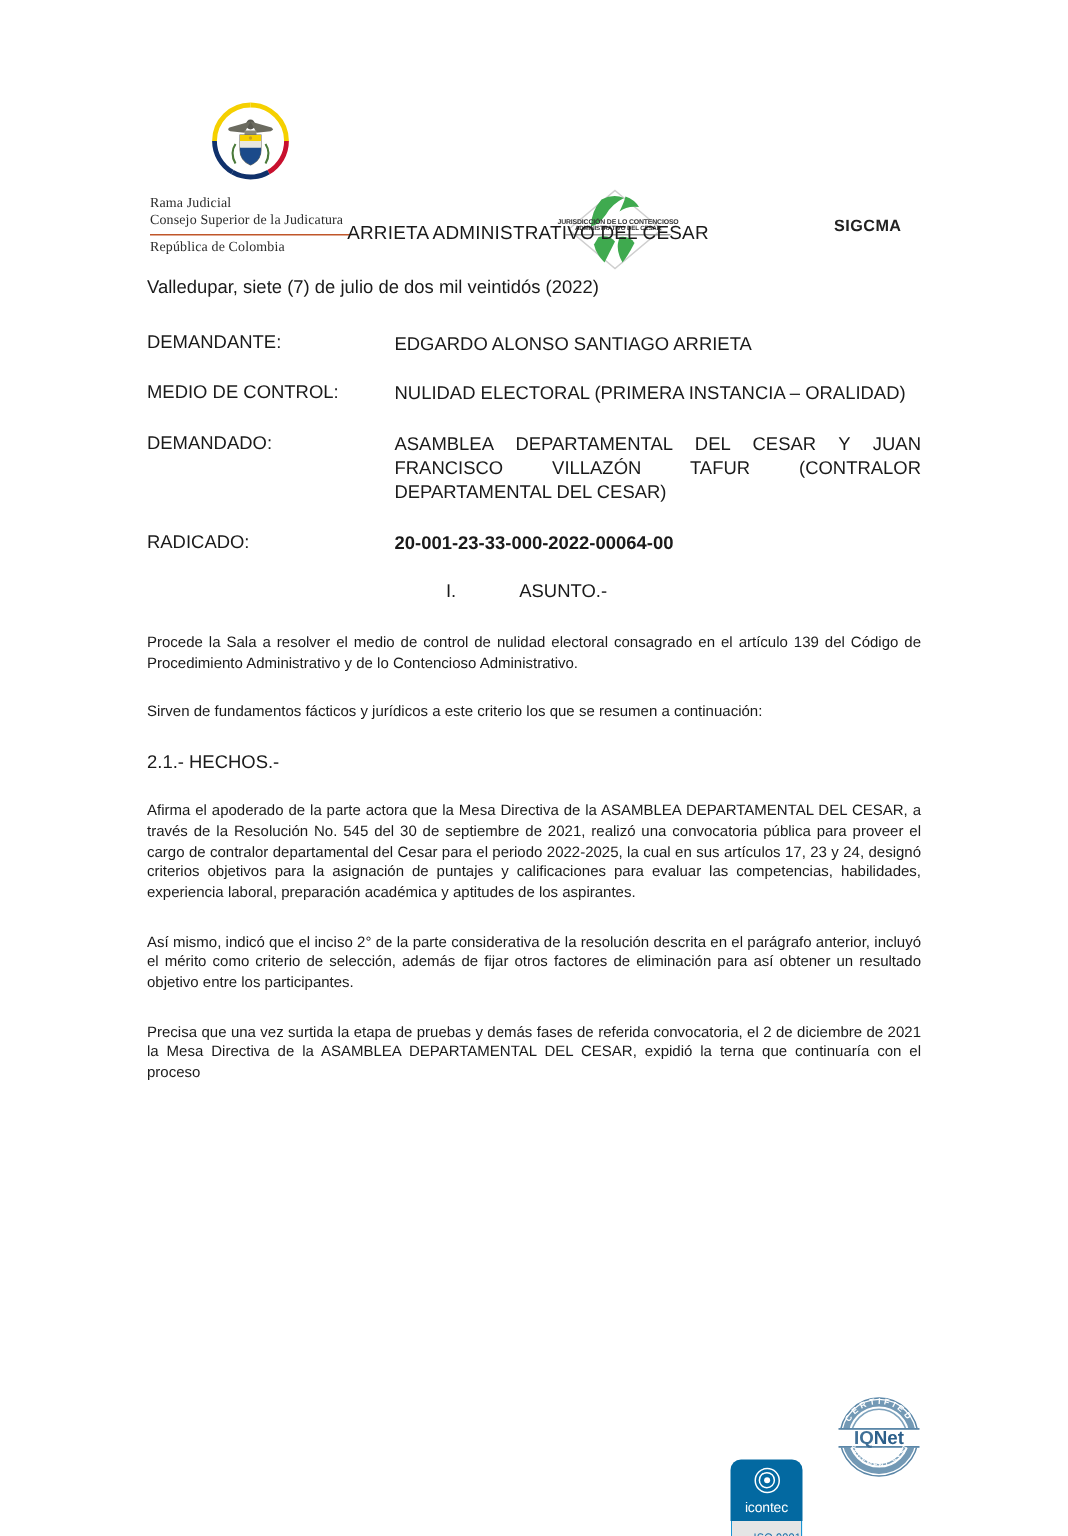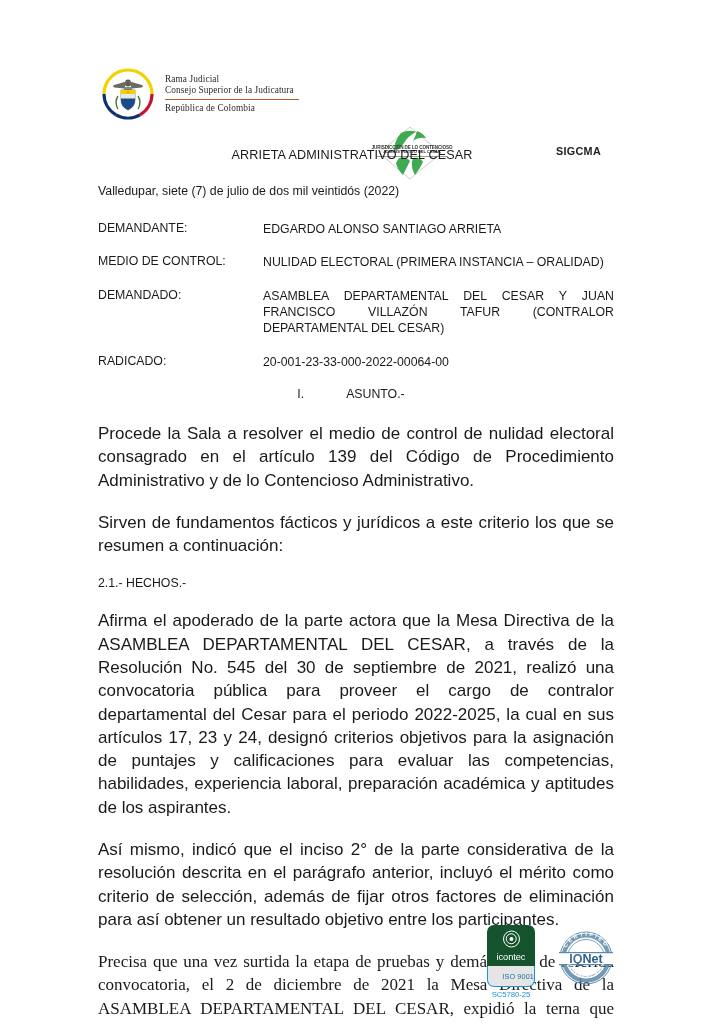--- a/index.html
+++ b/index.html
@@ -31,20 +31,21 @@
     height: 82px;
   }
 
   .rama-logo-block {
     position: absolute;
     left: 100px;
     top: 8px;
     display: flex;
     align-items: center;
     gap: 9px;
+    flex-direction: column;
   }
 
   .shield-emblem {
     width: 56px;
     height: 56px;
     position: relative;
     flex: none;
   }
 
   .rama-text {
@@ -151,29 +152,29 @@
     text-align: center;
     font-size: 12.3px;
     margin: 0 0 21px 0;
     padding-right: 10px;
   }
   .section-roman .numeral { margin-right: 42px; }
 
   .section-roman.tight { padding-right: 4px; }
 
   .para {
-    font-size: 17px;
+    font-size: 10px;
     text-align: justify;
     text-justify: inter-word;
     line-height: 1.37;
     margin: 0 0 19px 0;
     -webkit-hyphens: none;
     hyphens: none;
   }
-  .para.last { margin-bottom: 0; font-family: Liberation Serif, serif; }
+  .para.last { margin-bottom: 0; }
 
   .subhead {
     font-size: 12.3px;
     margin: 0 0 19px 0;
   }
 
   
   .footer-badges {
     position: absolute;
     left: 487px;
@@ -184,23 +185,24 @@
 
   .icontec-badge {
     position: absolute;
     left: 0;
     top: 0;
     width: 48px;
   }
   .icontec-top {
     width: 48px;
     height: 41px;
-    background: #14532d;
+    background: #0369a1;
     border-radius: 7px 7px 0 0;
     position: relative;
+    margin-top: 48px;
   }
   .ic-rings {
     position: absolute;
     left: 50%;
     top: 5px;
     transform: translateX(-50%);
     width: 17px;
     height: 17px;
   }
   .ic-rings i {
@@ -250,21 +252,21 @@
 
   .iqnet-seal {
     position: absolute;
     left: 68px;
     top: 2px;
     width: 62px;
     height: 62px;
   }
 
   
-  .nowrapnum { white-space: nowrap; }
+  .nowrapnum { white-space: nowrap; font-weight: bold; }
 </style>
 </head>
 <body>
 
 <div class="page">
 
   <div class="doc-header">
 
     <div class="rama-logo-block">
       <div class="shield-emblem">

